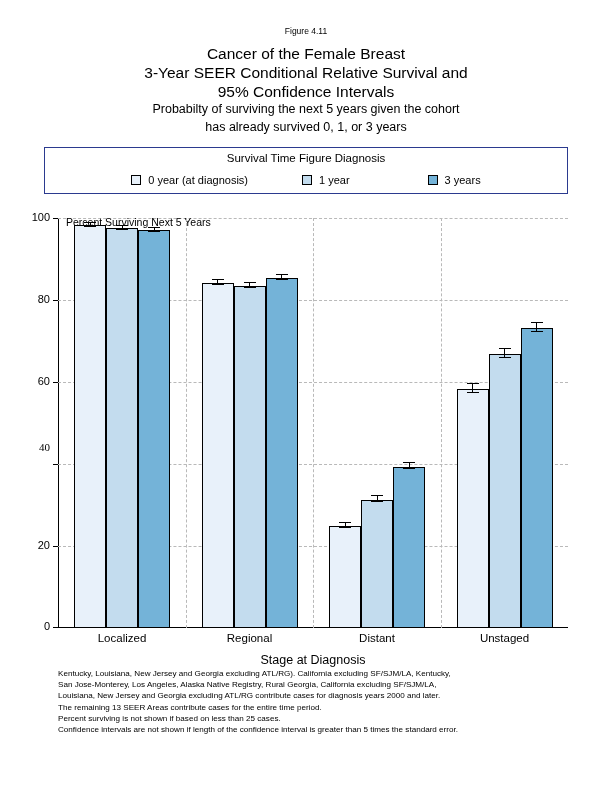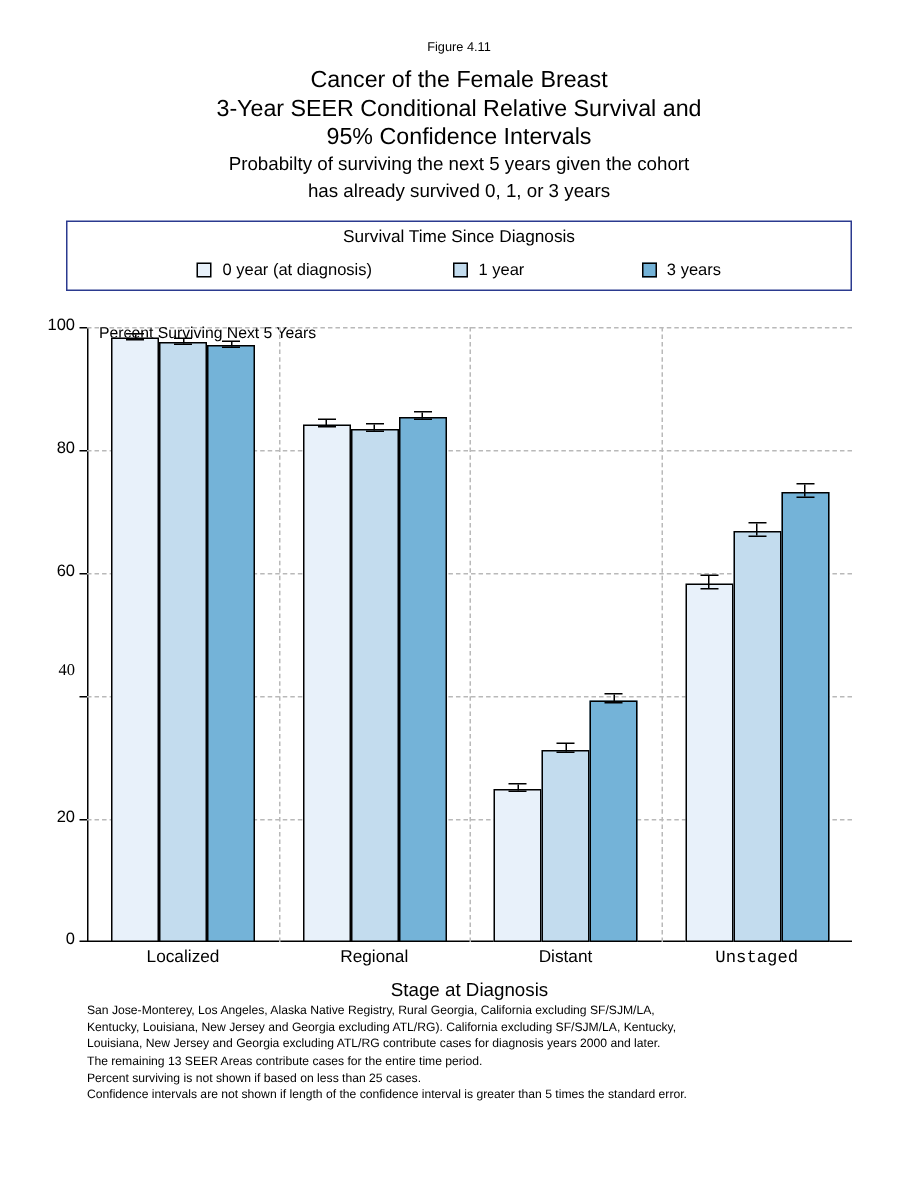--- a/index.html
+++ b/index.html
@@ -210,21 +210,21 @@
 
   <div class="titles">
     <div class="title-1">Cancer of the Female Breast</div>
     <div class="title-2">3-Year SEER Conditional Relative Survival and</div>
     <div class="title-3">95% Confidence Intervals</div>
     <div class="sub-1">Probabilty of surviving the next 5 years given the cohort</div>
     <div class="sub-2">has already survived 0, 1, or 3 years</div>
   </div>
 
   <div class="legend-box">
-    <div class="legend-title">Survival Time Since Diagnosis</div>
+    <div class="legend-title">Survival Time Figure Diagnosis</div>
     <div class="legend-items">
       <div class="legend-item i0">
         <span class="swatch" style="background:#e8f1fa;"></span>
         <span>0 year (at diagnosis)</span>
       </div>
       <div class="legend-item i1">
         <span class="swatch" style="background:#c3dcee;"></span>
         <span>1 year</span>
       </div>
       <div class="legend-item i2">
@@ -323,27 +323,27 @@
 
       <div class="bar" style="left:462.5px; width:32px; height:300.1px; background:#74b3d8;"></div>
       <div class="ci" style="left:478px; bottom:297px; height:8px;"></div>
       <div class="ci-cap" style="left:472.5px; bottom:305px; width:12px;"></div>
       <div class="ci-cap" style="left:472.5px; bottom:296px; width:12px;"></div>
     </div>
 
     <div class="xtick-label" style="left:64px;">Localized</div>
     <div class="xtick-label" style="left:191.5px;">Regional</div>
     <div class="xtick-label" style="left:319px;">Distant</div>
-    <div class="xtick-label" style="left:446.5px;font-family:Liberation Mono, monospace;">Unstaged</div>
+    <div class="xtick-label" style="left:446.5px;">Unstaged</div>
 
     <div class="xaxis-title">Stage at Diagnosis</div>
   </div>
 
   <div class="notes">
+    <div>Kentucky, Louisiana, New Jersey and Georgia excluding ATL/RG). California excluding SF/SJM/LA, Kentucky,</div>
     <div>San Jose-Monterey, Los Angeles, Alaska Native Registry, Rural Georgia, California excluding SF/SJM/LA,</div>
-    <div>Kentucky, Louisiana, New Jersey and Georgia excluding ATL/RG). California excluding SF/SJM/LA, Kentucky,</div>
     <div>Louisiana, New Jersey and Georgia excluding ATL/RG contribute cases for diagnosis years 2000 and later.</div>
     <div>The remaining 13 SEER Areas contribute cases for the entire time period.</div>
     <div>Percent surviving is not shown if based on less than 25 cases.</div>
     <div>Confidence intervals are not shown if length of the confidence interval is greater than 5 times the standard error.</div>
   </div>
 
 </div>
 
 </body></html>

